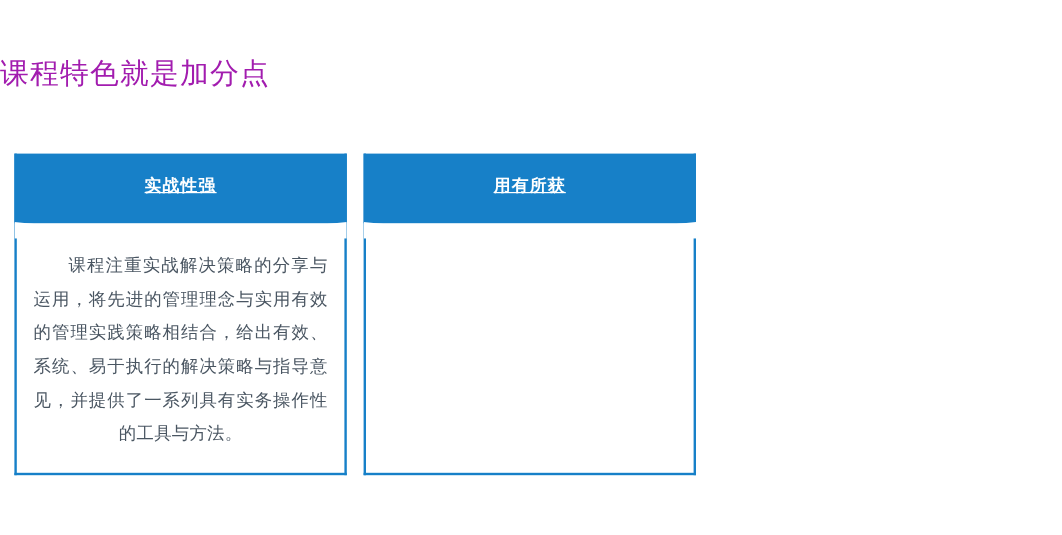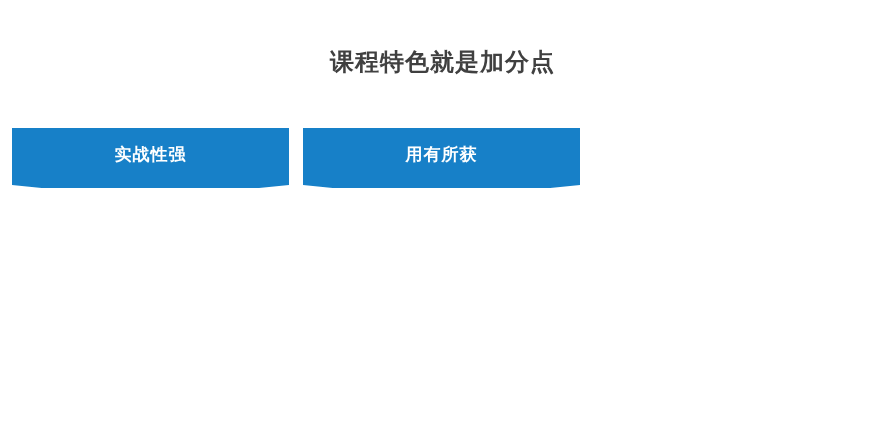--- a/index.html
+++ b/index.html
@@ -32,24 +32,23 @@
     color: #efefef;
     letter-spacing: 2px;
     line-height: 1;
     user-select: none;
   }
   .page-title {
     position: absolute;
     left: 0;
     right: 0;
     top: 48px;
-    text-align: center;
     font-size: 24px;
-    font-weight: bold;
-    color: #404040;
+    font-weight: normal;
+    color: #a21caf;
     letter-spacing: 1px;
     line-height: 1.2;
   }
 
   
   .cards-row {
     position: absolute;
     left: 12px;
     top: 128px;
     width: 861px;
@@ -70,26 +69,27 @@
     position: relative;
     background: #1780c8;
     height: 58px;
     margin: 0 -2px;
     display: flex;
     align-items: center;
     justify-content: center;
   }
   .card-header-title {
     color: #ffffff;
-    font-size: 17px;
+    font-size: 14px;
     font-weight: bold;
     letter-spacing: 1px;
     line-height: 1;
     position: relative;
     top: -3px;
+    text-decoration: underline;
   }
   
   .notch {
     position: absolute;
     left: 0;
     right: 0;
     bottom: -13px;
     height: 14px;
     background: #ffffff;
     clip-path: polygon(0% 0%, 50% 100%, 100% 0%, 100% 100%, 0% 100%);
@@ -119,20 +119,23 @@
   <div class="page-title">课程特色就是加分点</div>
 </div>
 
 <div class="cards-row">
 
   <div class="card">
     <div class="card-header">
       <div class="card-header-title">实战性强</div>
       <div class="notch"></div>
     </div>
+    <div class="card-body">
+      <p class="card-text">课程注重实战解决策略的分享与运用，将先进的管理理念与实用有效的管理实践策略相结合，给出有效、系统、易于执行的解决策略与指导意见，并提供了一系列具有实务操作性的工具与方法。</p>
+    </div>
   </div>
 
   <div class="card">
     <div class="card-header">
       <div class="card-header-title">用有所获</div>
       <div class="notch"></div>
     </div>
   </div>
 
 

